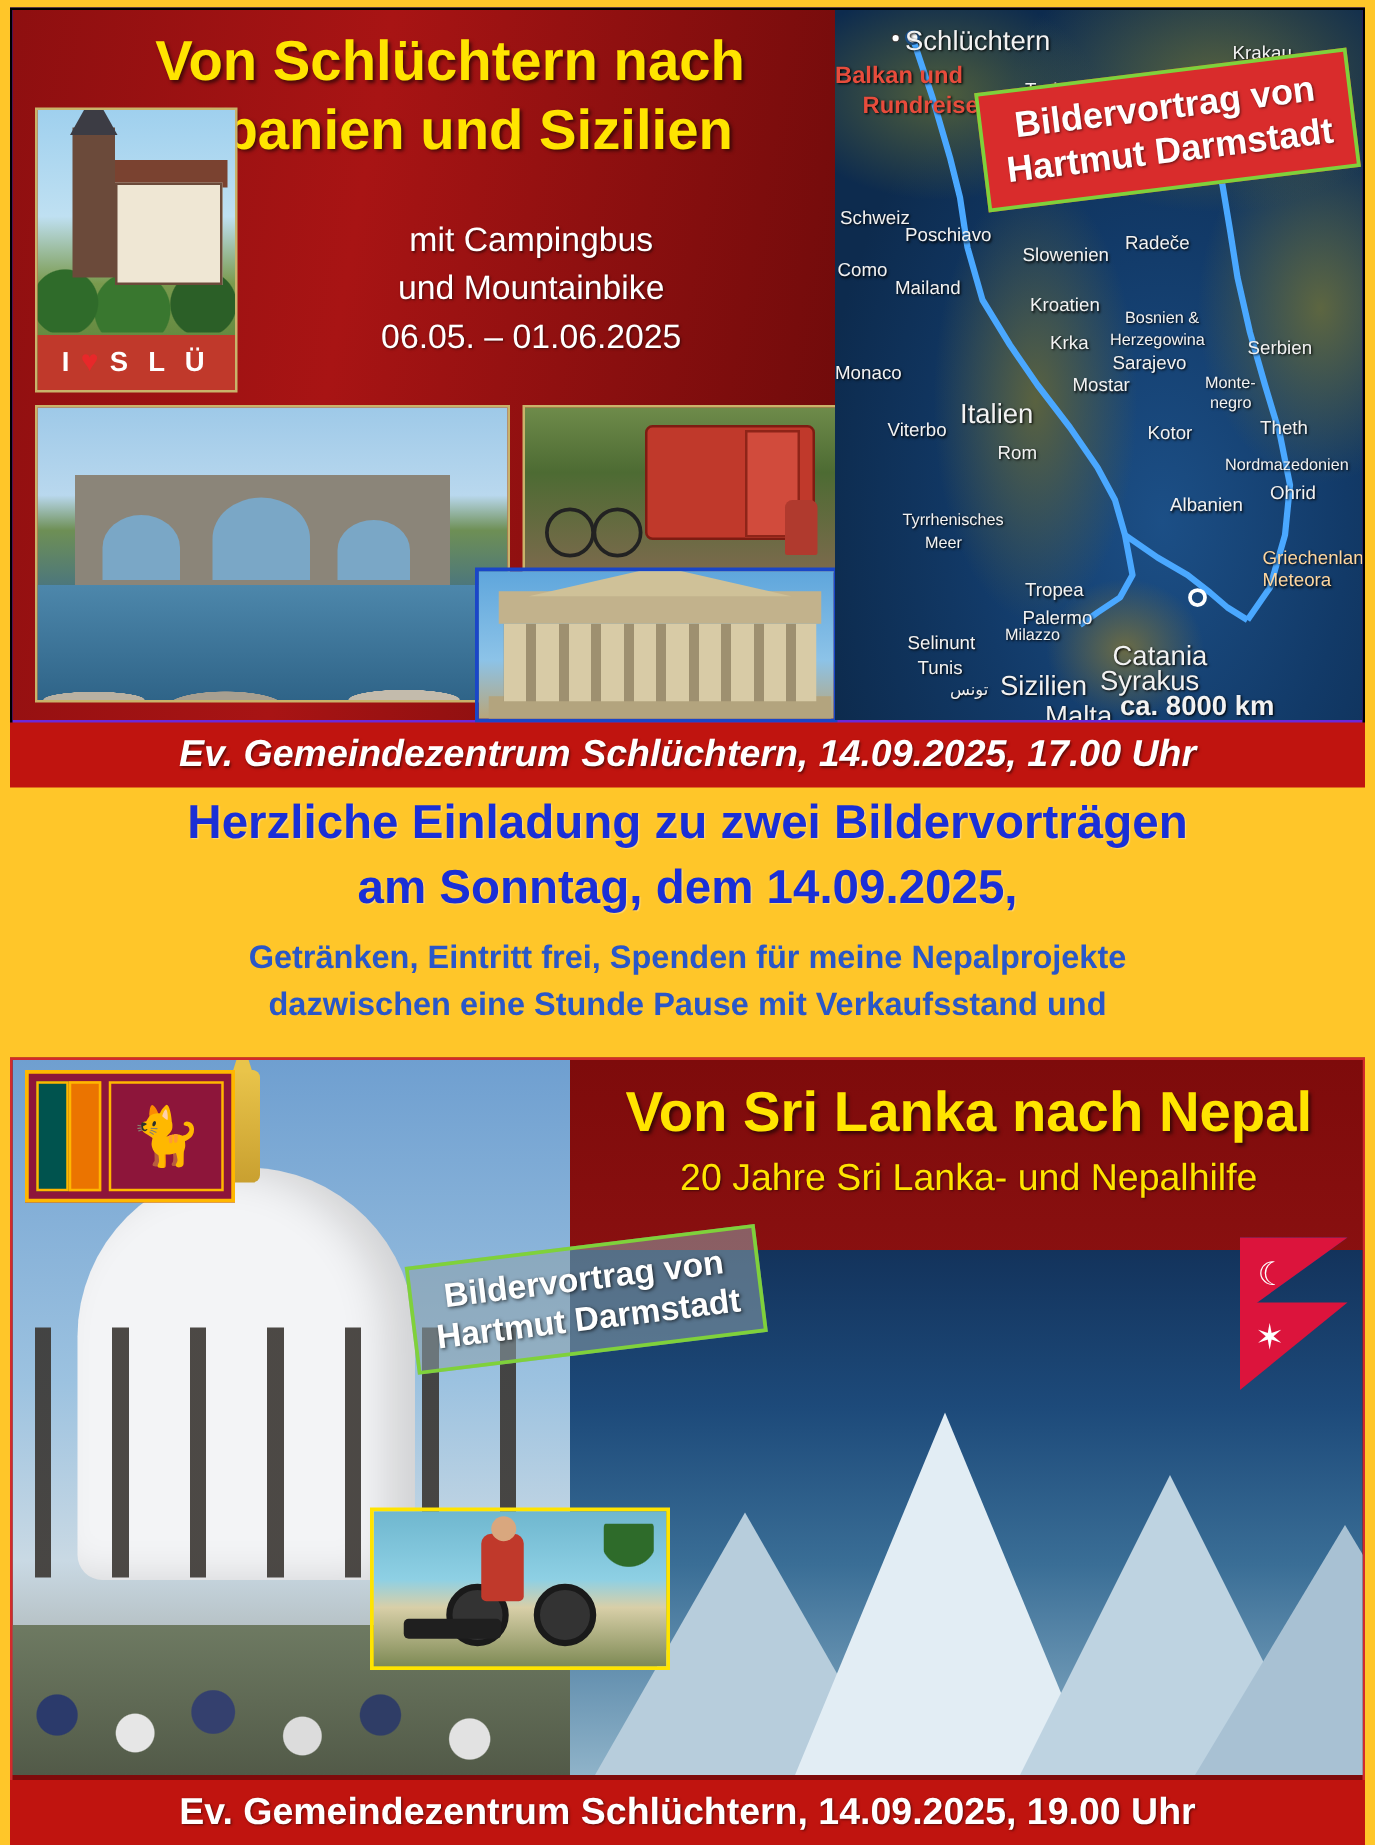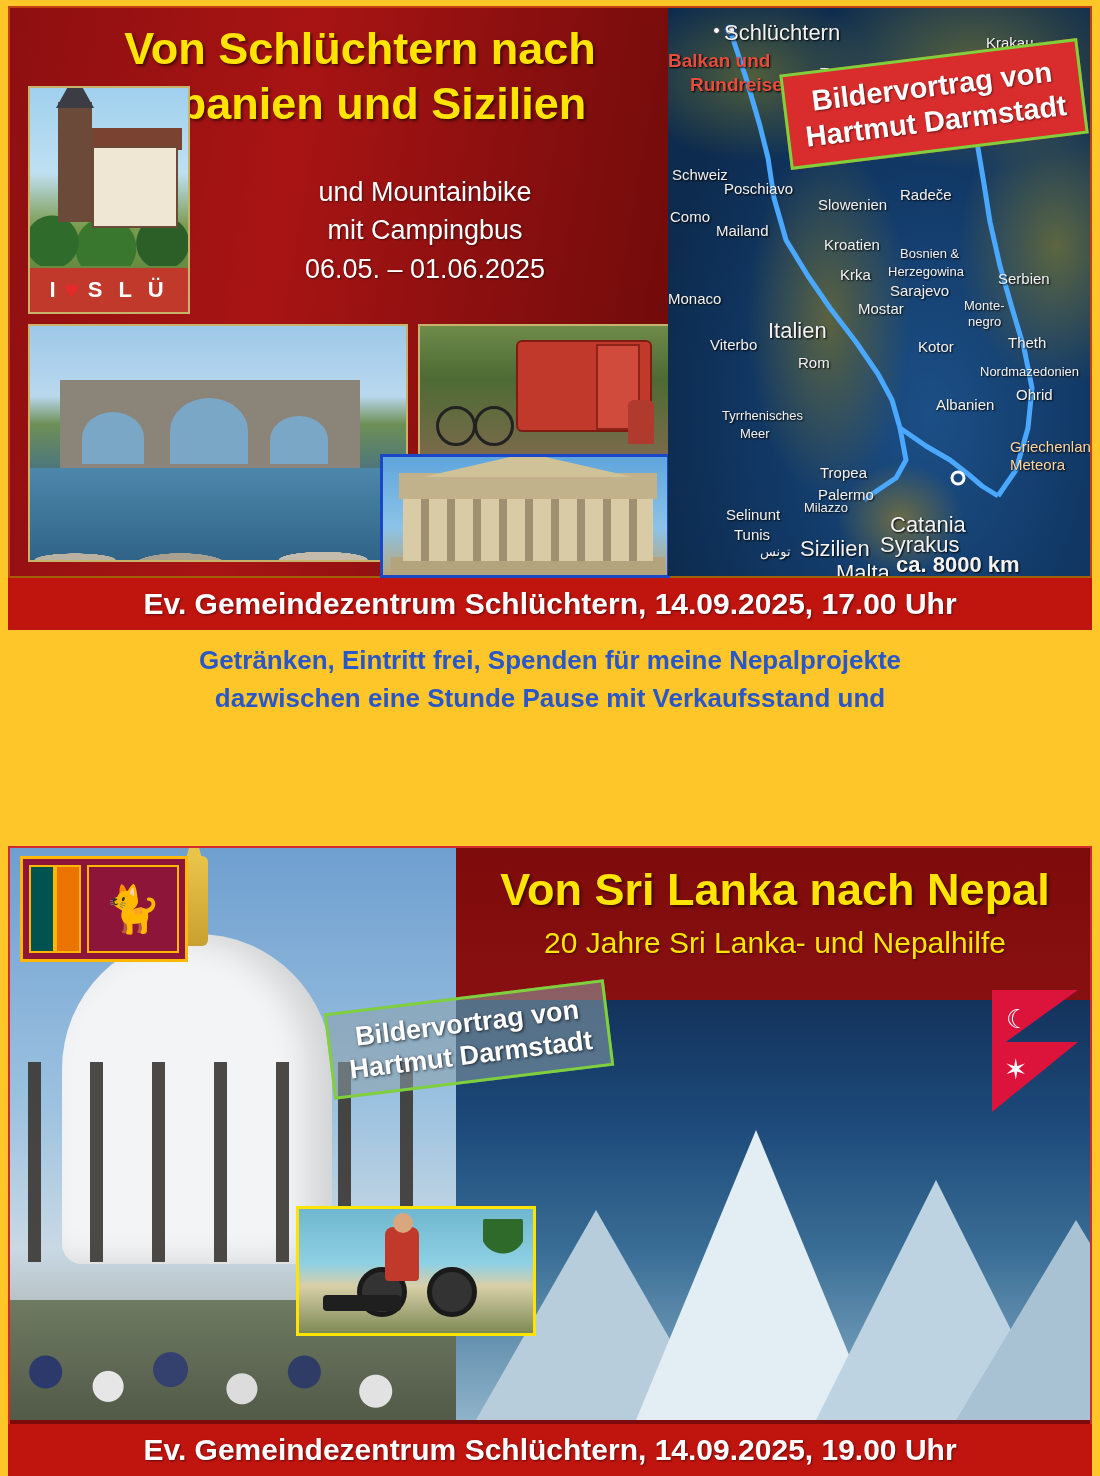--- a/index.html
+++ b/index.html
@@ -16,22 +16,22 @@
     width: 1100px;
     height: 1476px;
     background: #FFC629;
   }
 
   
   .top-panel {
     position: absolute;
     left: 8px; top: 6px;
     width: 1084px; height: 620px;
-    background: #a16207;
-    border: 2px solid #c2410c;
+    background: #6d28d9;
+    border: 2px solid #000000;
     overflow: hidden;
   }
   .top-left {
     position: absolute;
     left: 0; top: 0; width: 662px; height: 568px;
     background: linear-gradient(100deg, #8e0f10 0%, #a81414 40%, #6b0a0a 100%);
   }
   .title-main {
     position: absolute;
     left: 40px; top: 14px;
@@ -234,21 +234,21 @@
     left: 8px;
     width: 1084px;
     background: #c0140f;
     color: #ffffff;
     font-size: 30px;
     font-weight: bold;
     text-align: center;
     padding: 9px 0;
     text-shadow: 1px 1px 2px rgba(0,0,0,.5);
   }
-  .bar-top { top: 578px; }
+  .bar-top { top: 578px; font-style: italic; }
   .bar-bottom { top: 1424px; }
 
   
   .mid {
     position: absolute;
     left: 0; top: 632px; width: 1100px;
     text-align: center;
   }
   .mid-h1 {
     color: #1a2fd6;
@@ -440,22 +440,22 @@
   <div class="top-panel">
 
     <div class="top-left">
 
       <div class="title-main">
         <div>Von Schlüchtern nach</div>
         <div>Albanien und Sizilien</div>
       </div>
 
       <div class="title-sub">
+        <div>mit Campingbus</div>
         <div>und Mountainbike</div>
-        <div>mit Campingbus</div>
         <div>06.05. – 01.06.2025</div>
       </div>
 
       <div class="photo photo-church">
         <div class="church-trees"></div>
         <div class="church-roof"></div>
         <div class="church-body"></div>
         <div class="church-tower"></div>
         <div class="church-spire"></div>
         <div class="church-caption">
@@ -552,20 +552,24 @@
 
     <div class="banner-tilt-top">
       <div>Bildervortrag von</div>
       <div>Hartmut Darmstadt</div>
     </div>
   </div>
 
   <div class="bar bar-top">Ev. Gemeindezentrum Schlüchtern, 14.09.2025, 17.00 Uhr</div>
 
   <div class="mid">
+    <div class="mid-h1">
+      <div>Herzliche Einladung zu zwei Bildervorträgen</div>
+      <div>am Sonntag, dem 14.09.2025,</div>
+    </div>
     <div class="mid-h2">
       <div>Getränken, Eintritt frei, Spenden für meine Nepalprojekte</div>
       <div>dazwischen eine Stunde Pause mit Verkaufsstand und</div>
     </div>
   </div>
 
   <div class="bottom-panel">
 
     <div class="bp-left">
       <div class="stupa-base"></div>

